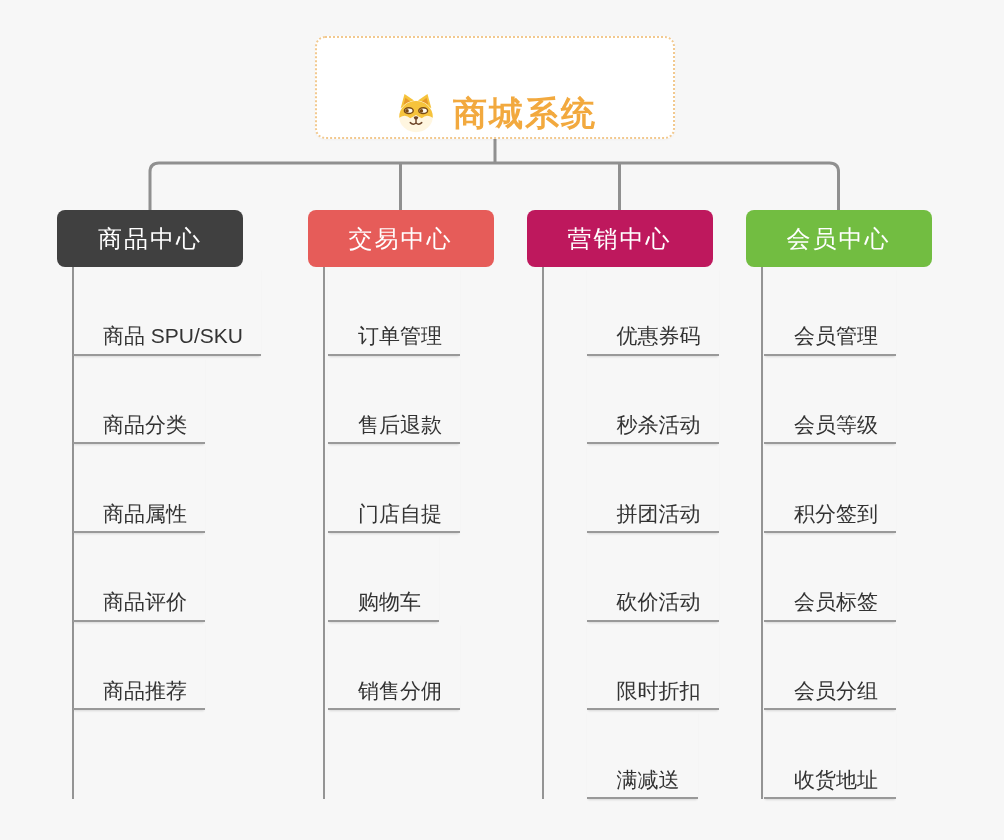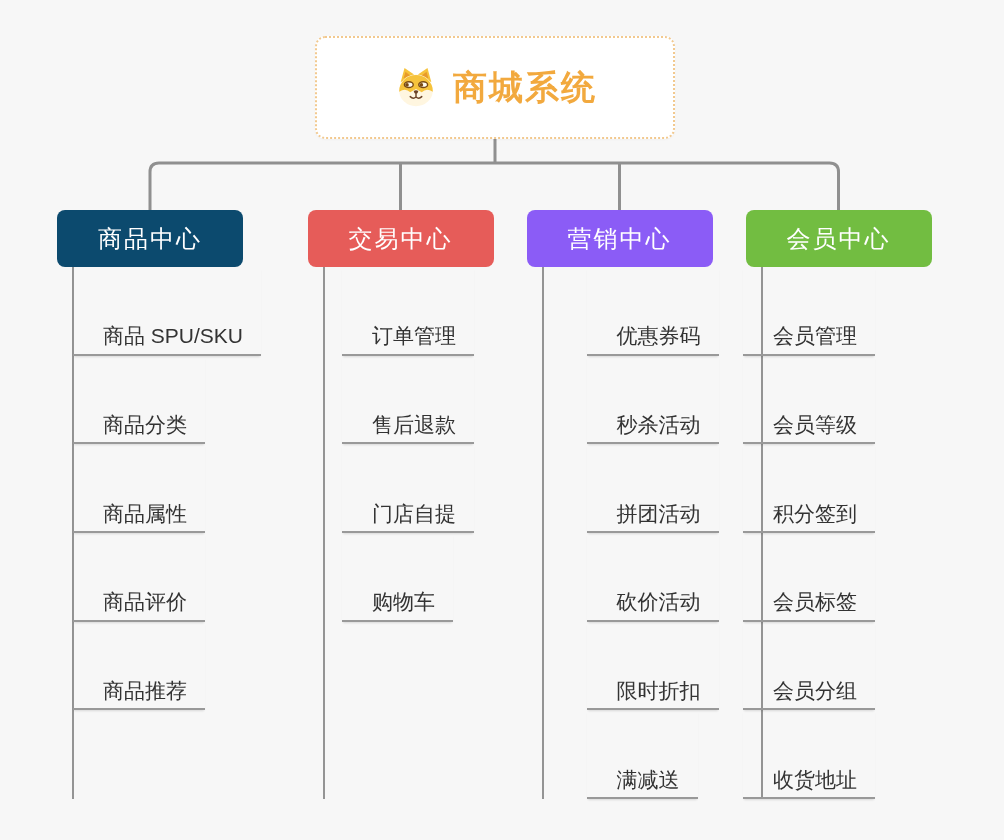--- a/index.html
+++ b/index.html
@@ -23,21 +23,21 @@
   
   .root-node{
     position:absolute;
     left:315px;top:36px;
     width:360px;height:103px;
     box-sizing:border-box;
     background:#ffffff;
     border:2px dotted #f2c98f;
     border-radius:10px;
     display:flex;
-    align-items:center;
+    align-items:flex-end;
     justify-content:center;
     gap:14px;
     box-shadow:0 1px 2px rgba(0,0,0,0.03);
     cursor:pointer;
   }
   .root-icon{
     width:46px;height:46px;
     display:flex;align-items:center;justify-content:center;
     flex:0 0 auto;
   }
@@ -125,21 +125,21 @@
         <circle cx="29.6" cy="20.8" r="1.9" fill="#7a4a12"></circle>
 
         <path d="M21.6 27.2 Q 24 25.6 26.4 27.2 Q 26 30 24 30.4 Q 22 30 21.6 27.2 Z" fill="#6b4226"></path>
 
         <path d="M24 30.4 L24 33.2 M18 33 Q 21 36 24 33.4 Q 27 36 30 33" fill="none" stroke="#6b4226" stroke-width="1.5" stroke-linecap="round"></path>
       </svg>
     </span>
     <span class="root-title">商城系统</span>
   </div>
 
-    <div class="branch-node" style="left: 57px; background: #0c4a6e;">
+    <div class="branch-node" style="left: 57px; background: #404040;">
       <span class="branch-label">商品中心</span>
     </div>
     <div class="branch-spine" style="left: 72px;"></div>
     <div class="branch-children" style="left: 73px;">
     <div class="child-item">
       <span class="child-label">商品 SPU/SKU</span>
     </div>
 
     <div class="child-item">
       <span class="child-label">商品分类</span>
@@ -156,41 +156,44 @@
     <div class="child-item">
       <span class="child-label">商品推荐</span>
     </div>
 
   </div>
 
     <div class="branch-node" style="left: 307.5px; background: rgb(230, 92, 89);">
       <span class="branch-label">交易中心</span>
     </div>
     <div class="branch-spine" style="left: 322.5px;"></div>
-    <div class="branch-children" style="left: 342px;">
+    <div class="branch-children" style="left: 328px;">
     <div class="child-item">
       <span class="child-label">订单管理</span>
     </div>
 
     <div class="child-item">
       <span class="child-label">售后退款</span>
     </div>
 
 
     <div class="child-item">
       <span class="child-label">门店自提</span>
     </div>
 
     <div class="child-item">
       <span class="child-label">购物车</span>
     </div>
 
-  </div>
-
-    <div class="branch-node" style="left: 526.5px; background: #8b5cf6;">
+    <div class="child-item">
+      <span class="child-label">销售分佣</span>
+    </div>
+  </div>
+
+    <div class="branch-node" style="left: 526.5px; background: #be185d;">
       <span class="branch-label">营销中心</span>
     </div>
     <div class="branch-spine" style="left: 541.5px;"></div>
     <div class="branch-children" style="left: 542.5px; margin-left: 44px;">
     <div class="child-item">
       <span class="child-label">优惠券码</span>
     </div>
 
     <div class="child-item">
       <span class="child-label">秒杀活动</span>
@@ -210,21 +213,21 @@
 
     <div class="child-item">
       <span class="child-label">满减送</span>
     </div>
   </div>
 
     <div class="branch-node" style="left: 745.5px; background: rgb(114, 189, 65);">
       <span class="branch-label">会员中心</span>
     </div>
     <div class="branch-spine" style="left: 760.5px;"></div>
-    <div class="branch-children" style="left: 743px;">
+    <div class="branch-children" style="left: 764px;">
     <div class="child-item">
       <span class="child-label">会员管理</span>
     </div>
 
     <div class="child-item">
       <span class="child-label">会员等级</span>
     </div>
 
     <div class="child-item">
       <span class="child-label">积分签到</span>

